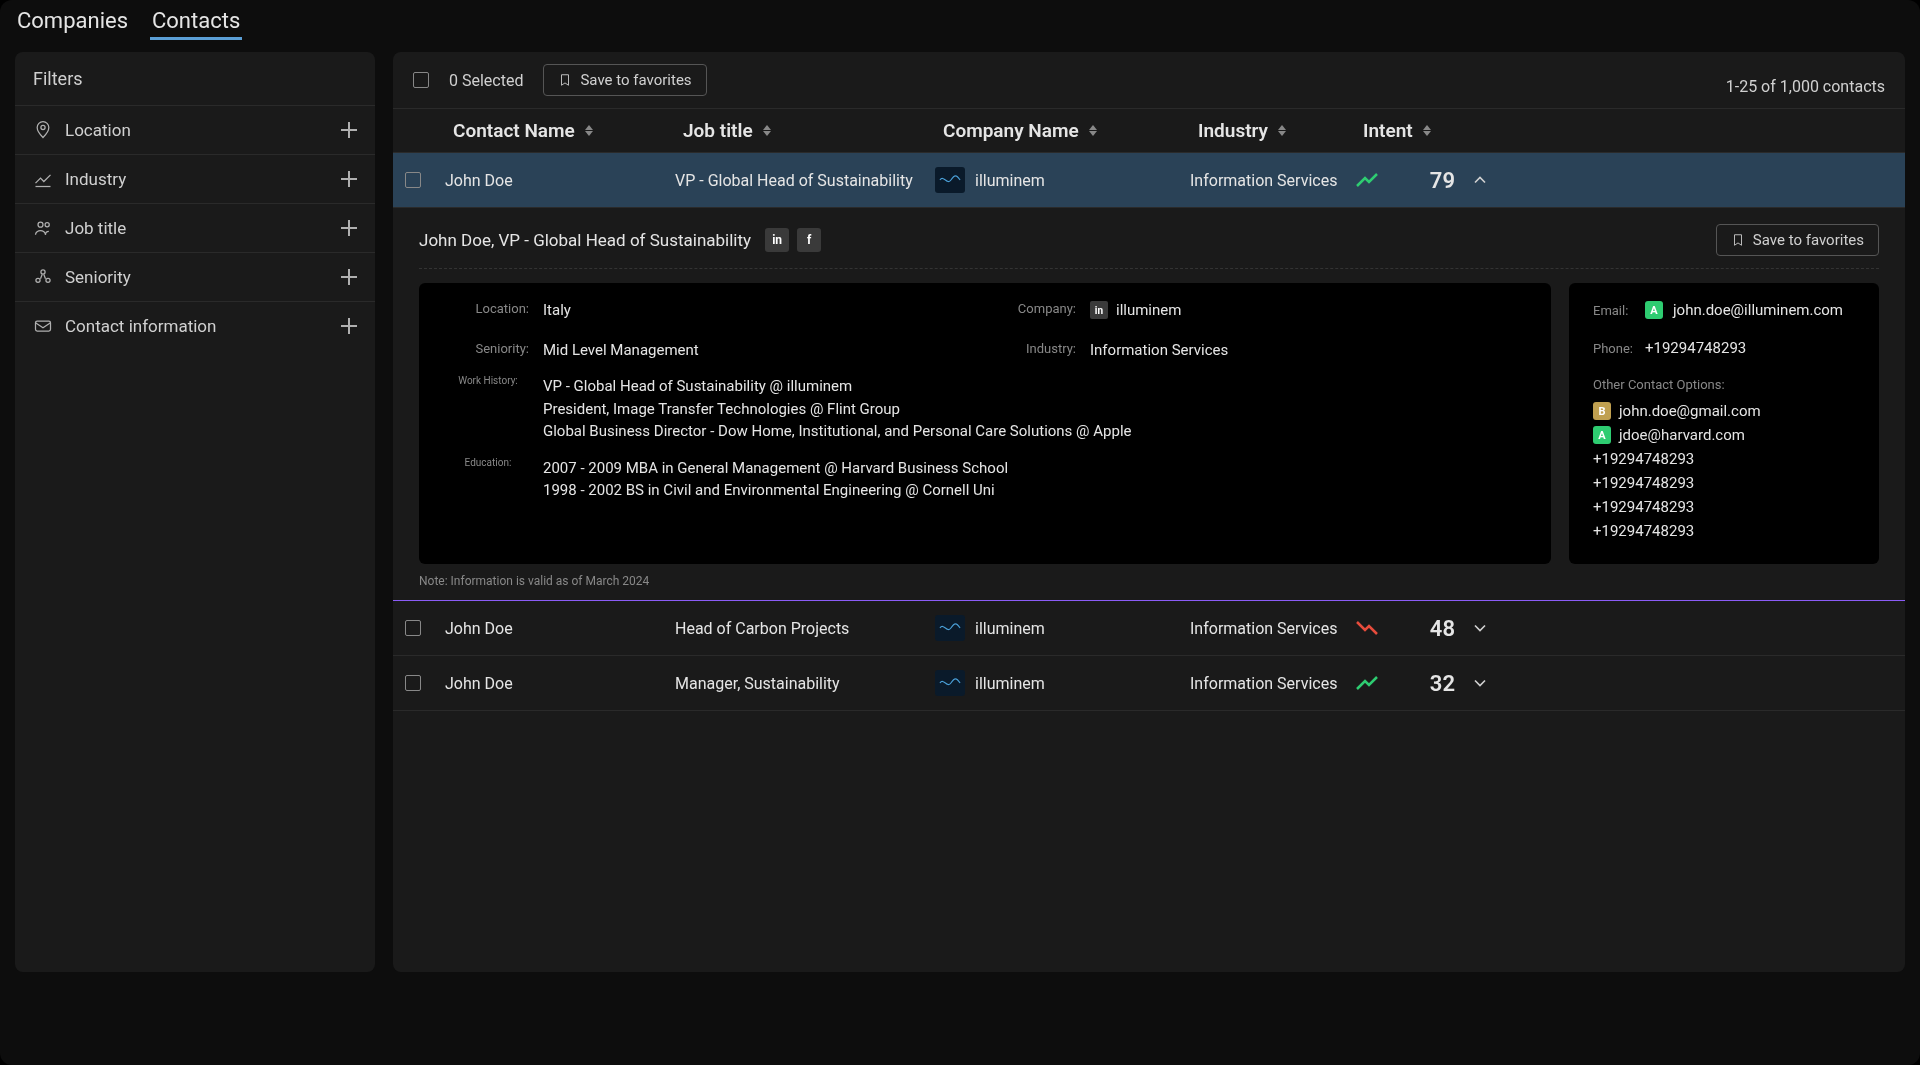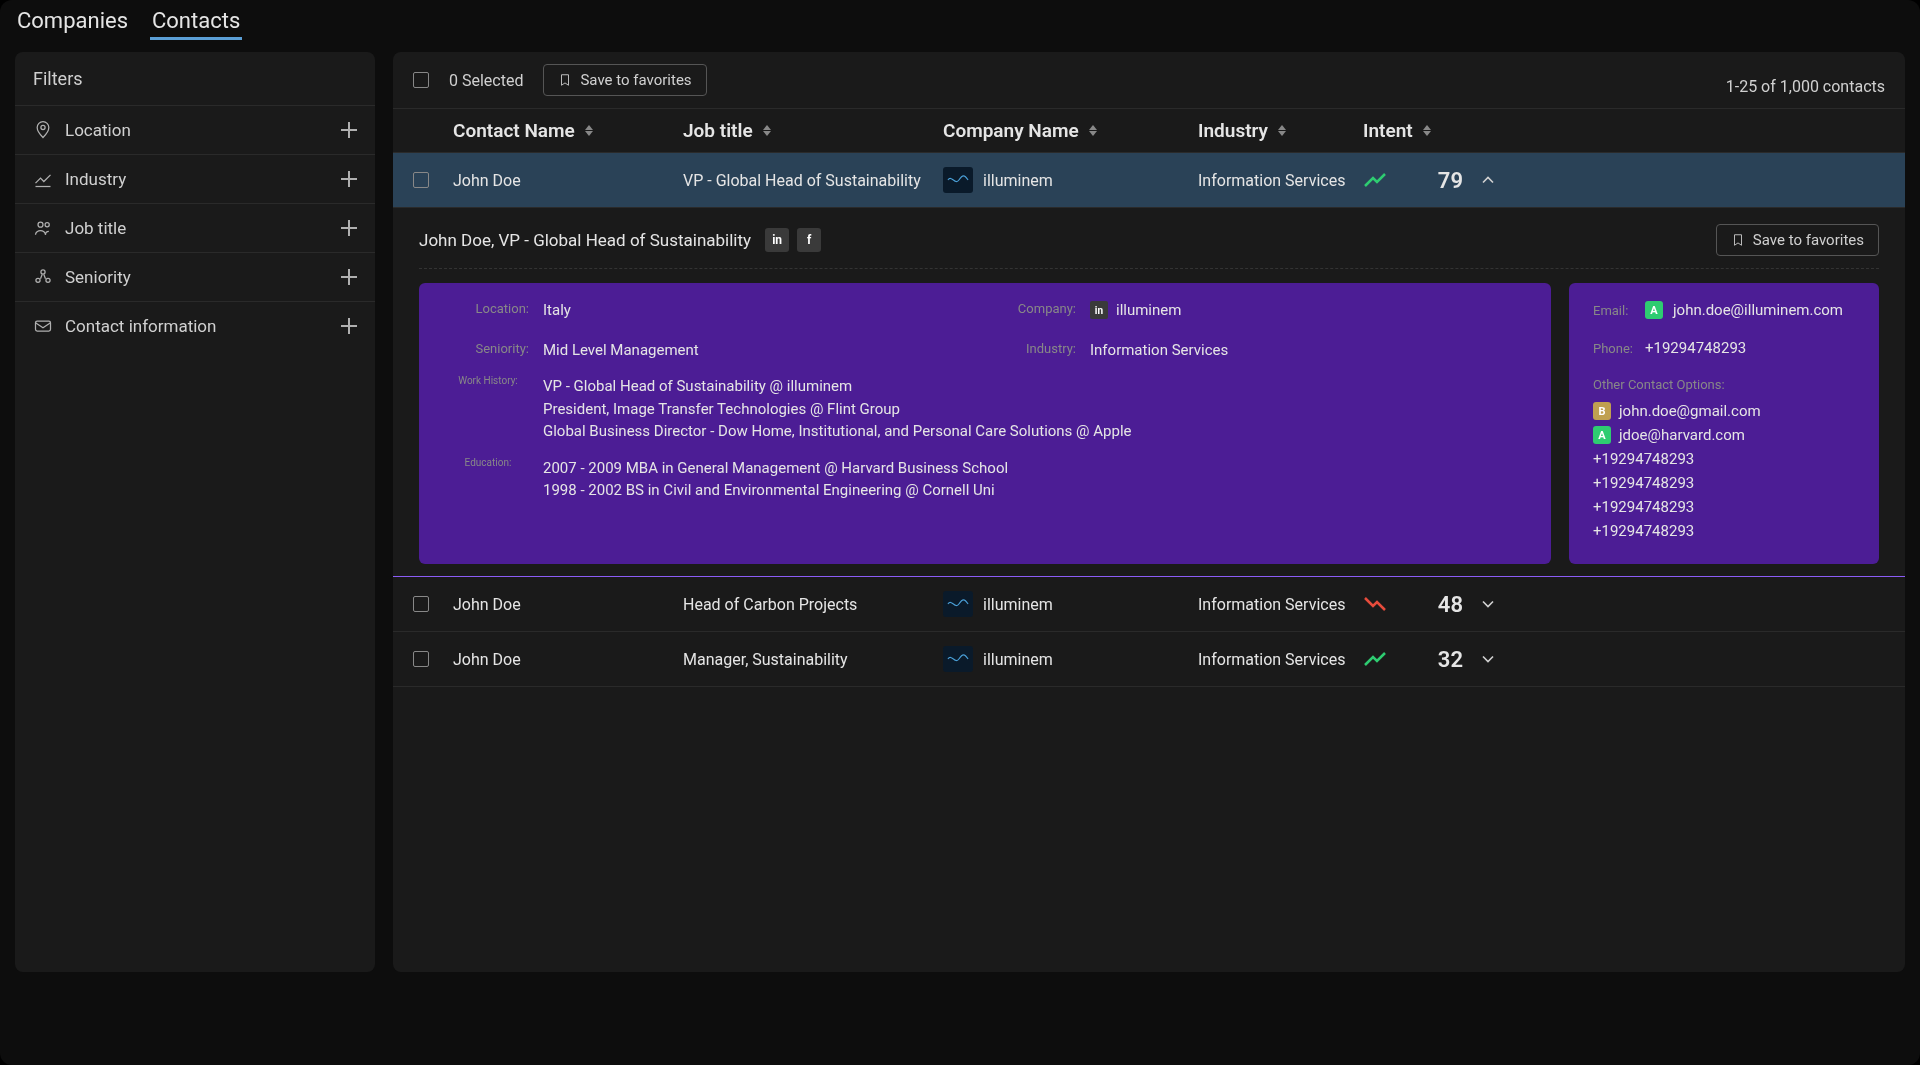--- a/index.html
+++ b/index.html
@@ -44,42 +44,42 @@
 .sort-ic .dn { border-top: 5px solid #888; }
 .col-check { width: 40px; }
 .col-name { width: 230px; }
 .col-title { width: 260px; }
 .col-company { width: 255px; }
 .col-industry { width: 165px; }
 .col-intent { width: 100px; }
 .col-chev { width: 50px; display:flex; justify-content:center; }
 
 
-.row { display: flex; align-items: center; padding: 14px 20px; border-bottom: 1px solid #2a2a2a; font-size: 16px; }
+.row { display: flex; align-items: center; padding: 14px 12px; border-bottom: 1px solid #2a2a2a; font-size: 16px; }
 .row.selected { background: #2a4257; }
 .row .cell { display: flex; align-items: center; }
 .company-cell { display: flex; align-items: center; gap: 10px; }
 .logo { width: 30px; height: 26px; background: #0a1a2a; border-radius: 3px; display:flex; align-items:center; justify-content:center; }
 .logo svg { width: 22px; height: 12px; }
 .trend { display: flex; align-items: center; gap: 8px; justify-content: space-between; }
 .trend svg { width: 24px; height: 16px; }
 .trend-up svg { stroke: #2ecc71; }
 .trend-dn svg { stroke: #e74c3c; }
 .trend-val { font-size: 22px; font-weight: 600; }
 .chev { width: 20px; height: 20px; }
 .chev svg { width: 20px; height: 20px; fill: none; stroke: #d0d0d0; stroke-width: 2; }
 
 
 .detail { padding: 16px 26px 12px 26px; border-bottom: 1px solid #8b5cf6; }
 .detail-top { display: flex; align-items: center; justify-content: space-between; padding-bottom: 12px; margin-bottom: 14px; border-bottom: 1px dashed #333; }
 .detail-title { font-size: 17px; color: #e5e5e5; }
 .social { display: inline-flex; gap: 8px; margin-left: 14px; }
 .social-ic { width: 24px; height: 24px; background: #3a3a3a; border-radius: 3px; display: flex; align-items: center; justify-content: center; color: #fff; font-size: 12px; font-weight: 700; cursor:pointer;}
 .detail-body { display: flex; gap: 18px; }
-.panel { background: #4c1d95; border-radius: 6px; padding: 18px 24px; }
+.panel { background: #000000; border-radius: 6px; padding: 18px 24px; }
 .panel-left { flex: 1; }
 .panel-right { width: 310px; }
 .info-grid { display: grid; grid-template-columns: 90px 1fr 90px 1fr; row-gap: 22px; column-gap: 10px; margin-bottom: 16px; }
 .info-lbl { font-size: 13px; color: #888; text-align: right; padding-right: 4px; }
 .info-val { font-size: 15px; color: #e5e5e5; }
 .company-inline { display:flex; align-items:center; gap:8px; }
 .company-inline .li { width:18px; height:18px; background:#3a3a3a; border-radius:2px; display:flex;align-items:center;justify-content:center;font-size:10px;color:#fff;font-weight:700;}
 .hist-row { display: grid; grid-template-columns: 90px 1fr; gap: 10px; margin-bottom: 14px; }
 .hist-lbl { font-size: 10px; color: #888; text-align: center; }
 .hist-val { font-size: 15px; color: #e5e5e5; line-height: 1.5; }
@@ -327,20 +327,21 @@
             <div class="opt-line">
                 <span class="badge badge-a">A</span>
                 <span>jdoe@harvard.com</span>
               </div>
             <div class="opt-line">+19294748293</div>
             <div class="opt-line">+19294748293</div>
             <div class="opt-line">+19294748293</div>
             <div class="opt-line">+19294748293</div>
           </div>
         </div>
+        <div class="note">Note: Information is valid as of March 2024</div>
       </div>
 
       <div class="row">
         <div class="cell col-check">
             <span class="checkbox"></span>
           </div>
         <div class="cell col-name">John Doe</div>
         <div class="cell col-title">Head of Carbon Projects</div>
         <div class="cell col-company company-cell">
           <span class="logo">

